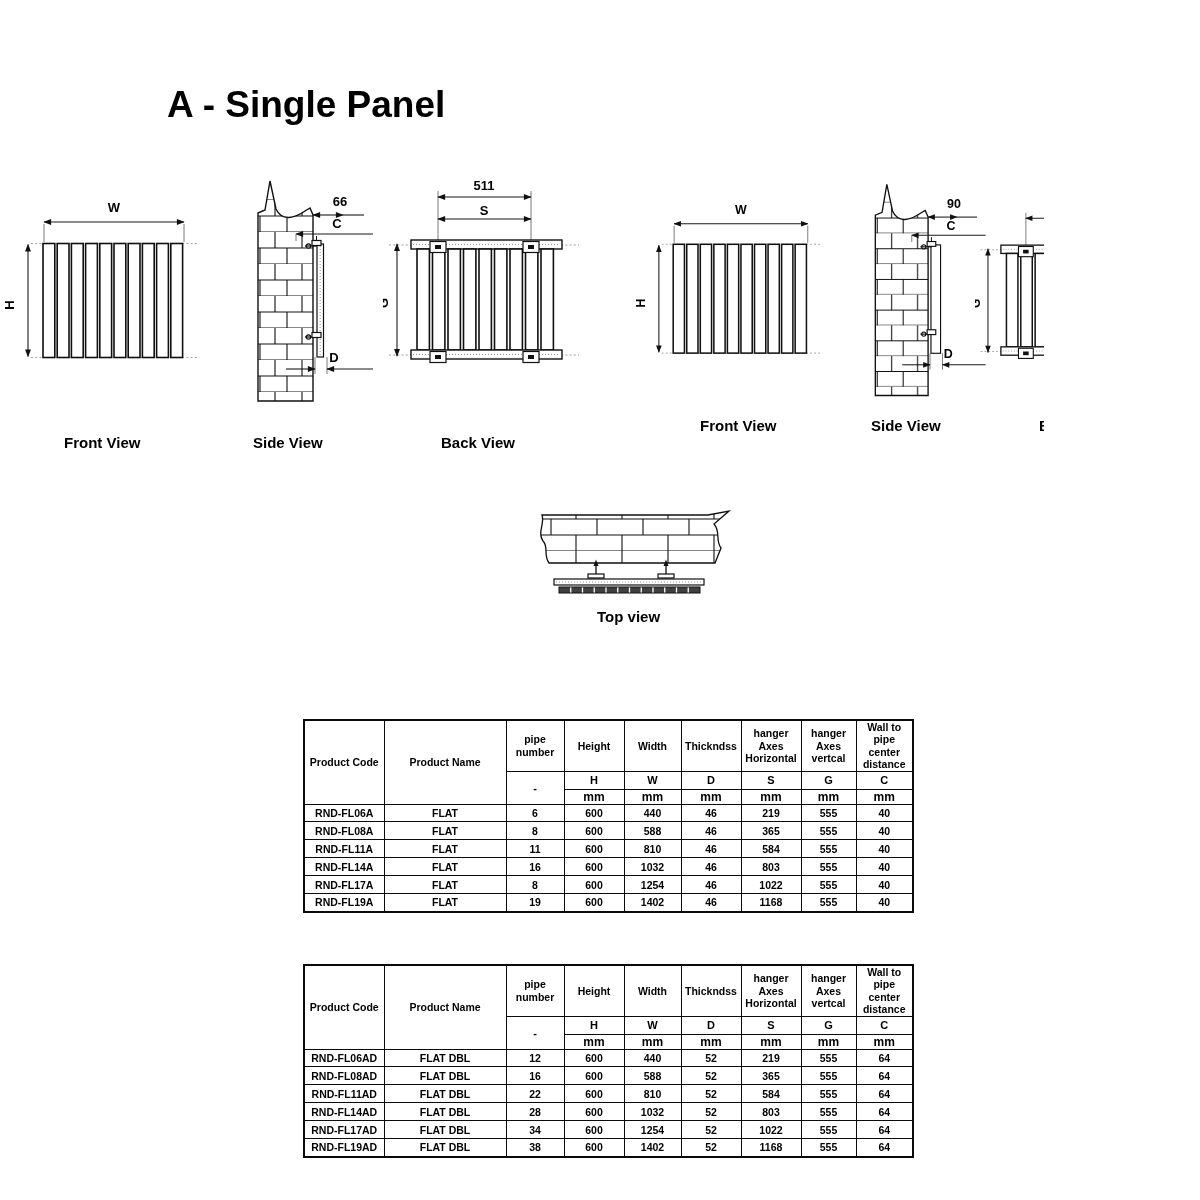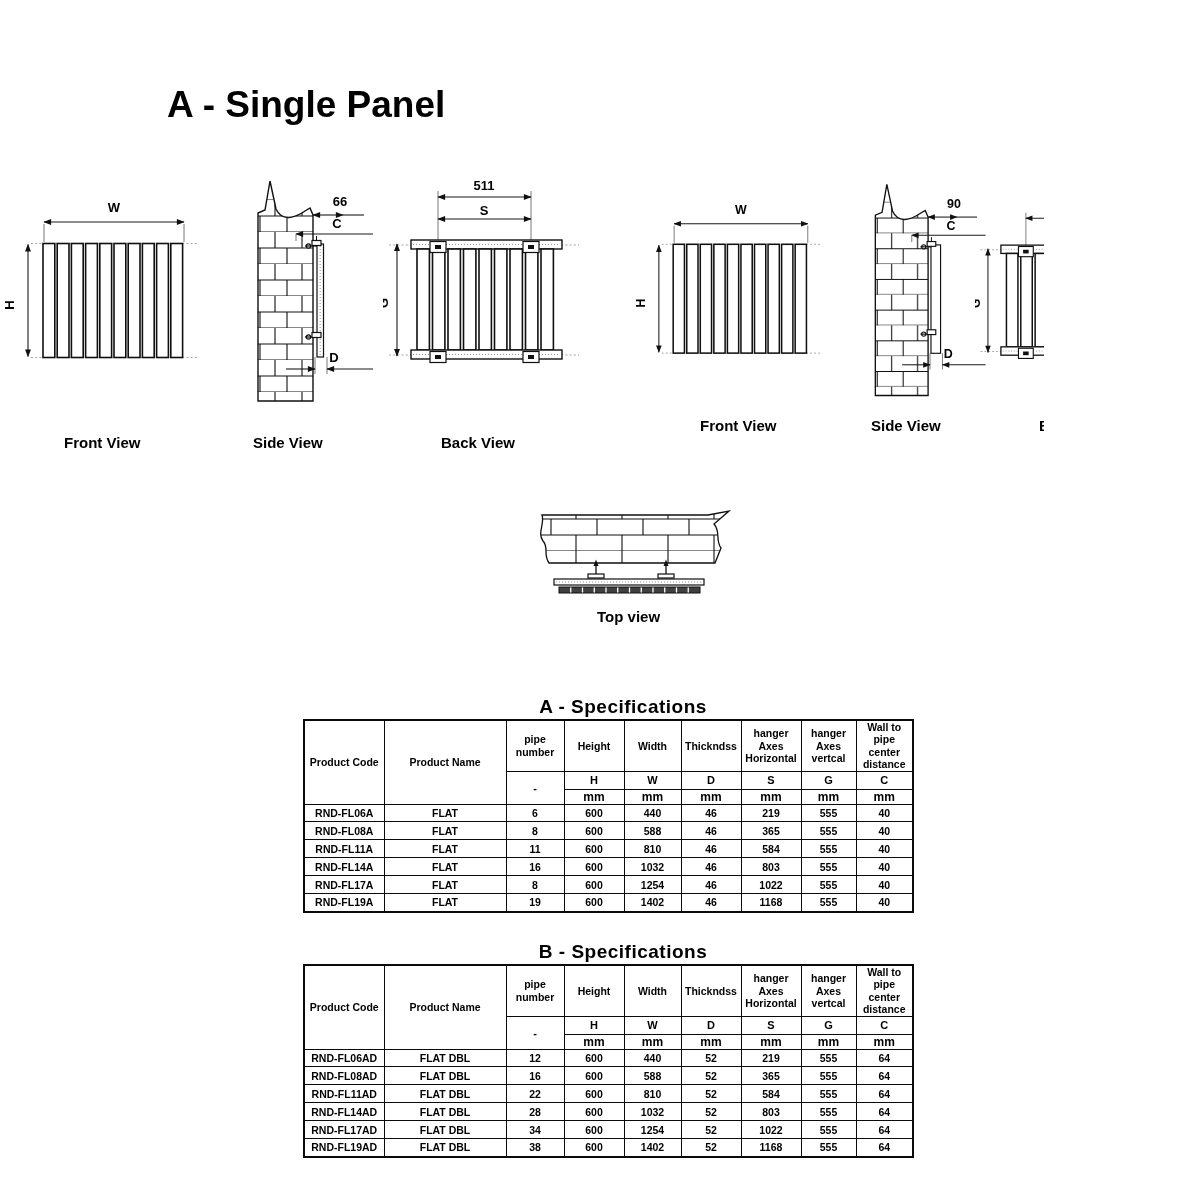--- a/index.html
+++ b/index.html
@@ -285,21 +285,20 @@
         <line x1="123.25" y1="84.5" x2="123.25" y2="89.5"></line>
         <line x1="135" y1="84.5" x2="135" y2="89.5"></line>
         <line x1="146.75" y1="84.5" x2="146.75" y2="89.5"></line>
         <line x1="158.5" y1="84.5" x2="158.5" y2="89.5"></line>
         <line x1="170.25" y1="84.5" x2="170.25" y2="89.5"></line>
       </g>
     </g>
   </svg>
   <div class="abs view-label" style="left:597px;top:608px;">Top view</div>
 
-  <div class="abs spec-title" style="left:443px;top:696px;">A - Specifications</div>
   <table class="spec abs" style="left:303px;top:719px;">
     <colgroup>
       <col style="width:80px">
         <col style="width:122px">
         <col style="width:58px">
       <col style="width:60px">
         <col style="width:57px">
         <col style="width:60px">
       <col style="width:60px">
         <col style="width:55px">
@@ -398,21 +397,20 @@
           <td>600</td>
           <td>1402</td>
           <td>46</td>
           <td>1168</td>
           <td>555</td>
           <td>40</td>
         </tr>
       </tbody>
   </table>
 
-  <div class="abs spec-title" style="left:443px;top:941px;">B - Specifications</div>
   <table class="spec abs" style="left:303px;top:964px;">
     <colgroup>
       <col style="width:80px">
         <col style="width:122px">
         <col style="width:58px">
       <col style="width:60px">
         <col style="width:57px">
         <col style="width:60px">
       <col style="width:60px">
         <col style="width:55px">

